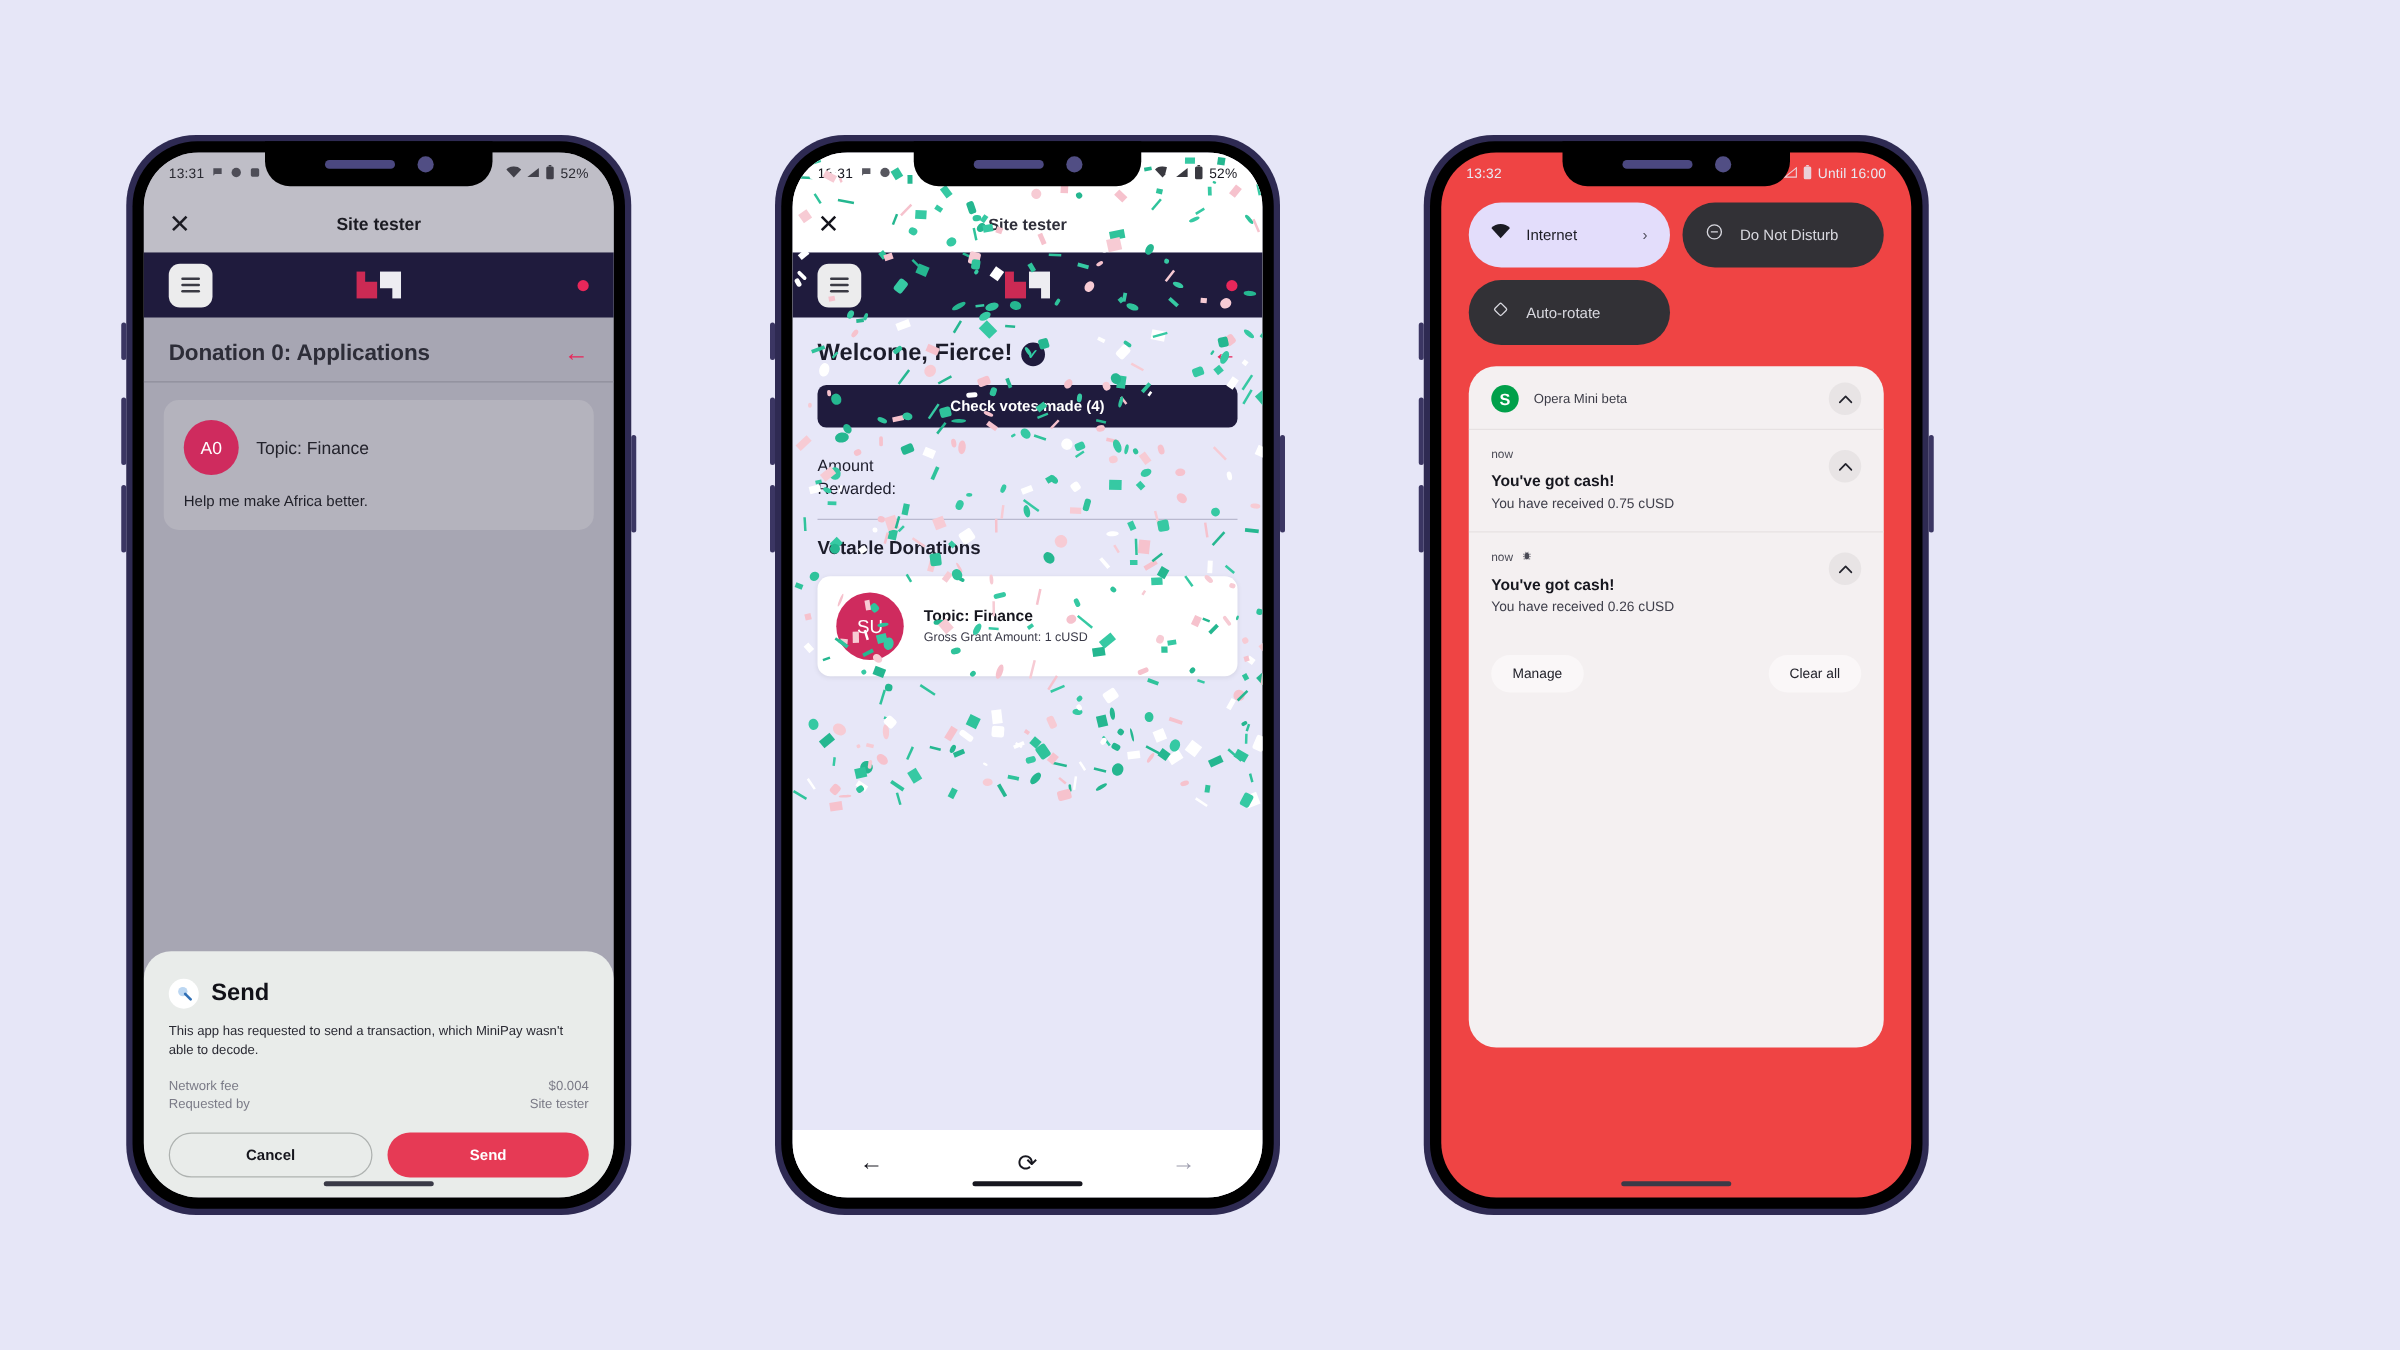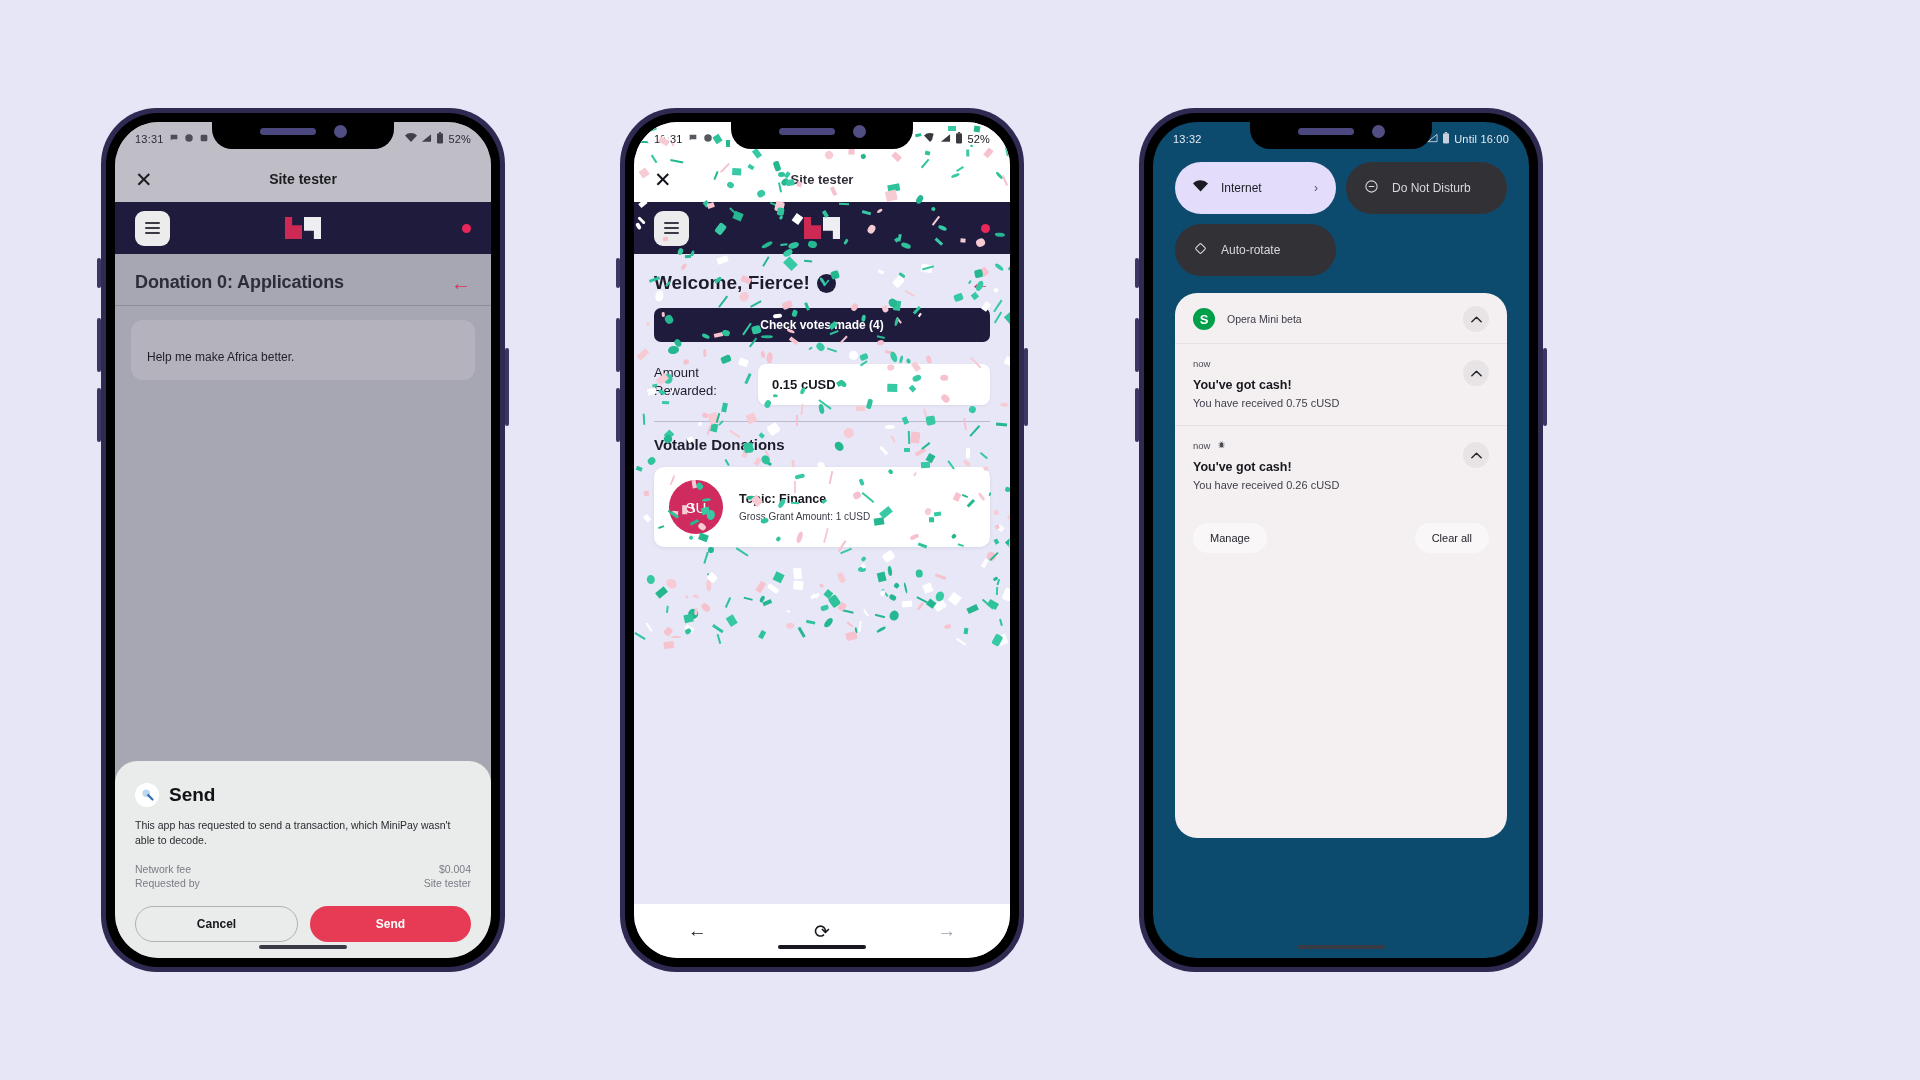--- a/index.html
+++ b/index.html
@@ -128,21 +128,21 @@
                    display:flex; align-items:center; justify-content:space-around; z-index:20; }
   .p2-browserbar span { font-size:19px; color:#17171f; }
   .p2-browserbar span.fwd { color:#9e9eae; }
   #p2 .home-ind { background:#17171f; }
   
   .confetti { position:absolute; inset:0; z-index:35; pointer-events:none; }
   .confetti i { position:absolute; display:block; }
 
   
   #p3 { left:1139px; top:108px; width:404px; height:864px; }
-  #p3 .screen { background:#0c4a6e; }
+  #p3 .screen { background:#ef4444; }
   #p3 .statusbar { color:#e9e9f2; }
   .qs-grid { display:grid; grid-template-columns:1fr 1fr; gap:10px; padding:6px 22px 0; }
   .qs-tile { height:52px; border-radius:26px; display:flex; align-items:center;
              padding:0 18px; gap:13px; position:relative; }
   .qs-tile.on { background:#e3ddfb; color:#1b1b23; }
   .qs-tile.off { background:#323136; color:#d8d8df; }
   .qs-tile .qs-label { font-size:12px; }
   .qs-tile .chev { position:absolute; right:18px; font-size:12px; opacity:.75; }
   .notif-panel { margin:17px 22px 0; background:#f4f0f1; border-radius:22px;
                  height:545px; position:relative; overflow:hidden; }
@@ -236,20 +236,24 @@
             </div>
           <span class="p1-dot"></span>
         </div>
 
         <div class="p1-head">
           <h1>Donation 0: Applications</h1>
           <span class="arrow-pink">←</span>
         </div>
 
         <div class="p1-card">
+          <div class="p1-card-top">
+            <div class="avatar">A0</div>
+            <span class="topic">Topic: Finance</span>
+          </div>
           <div class="p1-desc">Help me make Africa better.</div>
         </div>
 
         <div class="sheet">
           <div class="sheet-head">
             <span class="sheet-ico">
               <svg width="15" height="15" viewBox="0 0 24 24">
                   <circle cx="10" cy="10" r="6" fill="#bcd7f2"></circle>
                   <path d="M13 13l7 7" stroke="#2f6fb5" stroke-width="3.4" stroke-linecap="round"></path>
                 </svg>
@@ -348,21 +352,20 @@
             <span>Welcome, Fierce!</span>
             <span class="badge-check">✓</span>
           </h1>
           <span class="arrow-pink">←</span>
         </div>
 
         <div class="p2-cta">Check votes made (4)</div>
 
         <div class="p2-amount">
           <span class="lbl">Amount Rewarded:</span>
-          <span class="val">0.15 cUSD</span>
         </div>
 
         <div class="p2-divider"></div>
         <div class="p2-sect">Votable Donations</div>
 
         <div class="p2-don-card">
           <div class="avatar">SU</div>
           <div>
             <div class="t1">Topic: Finance</div>
             <div class="t2">Gross Grant Amount: 1 cUSD</div>

